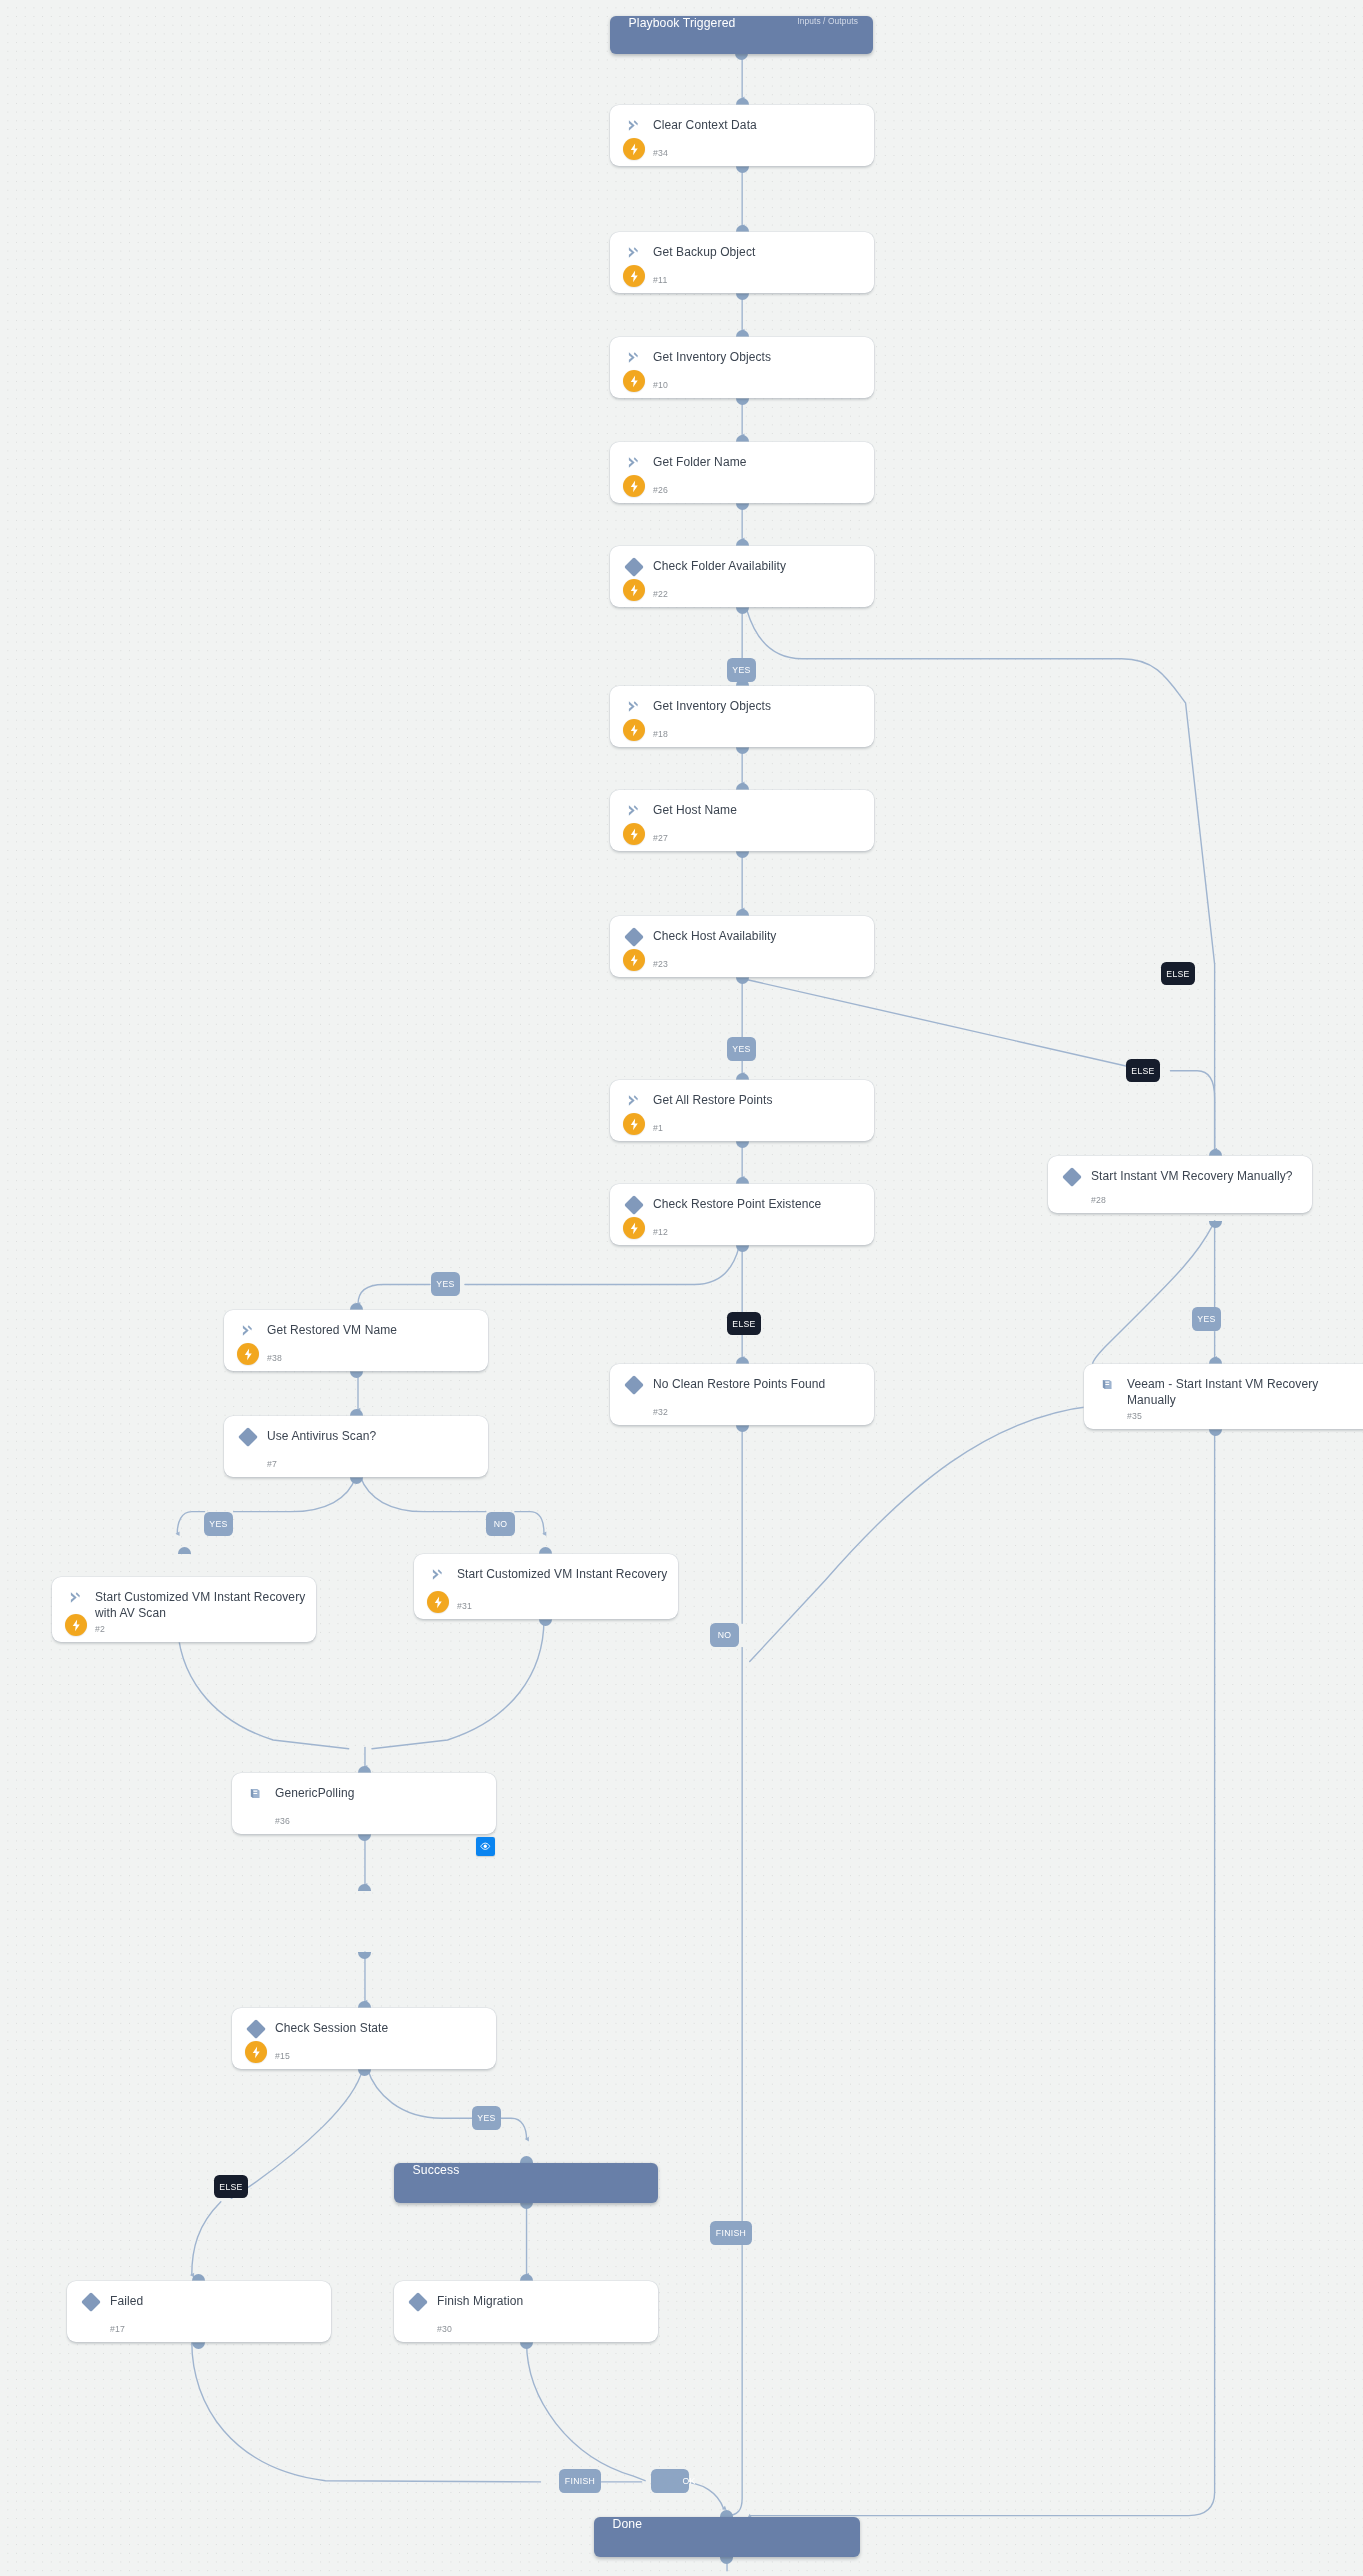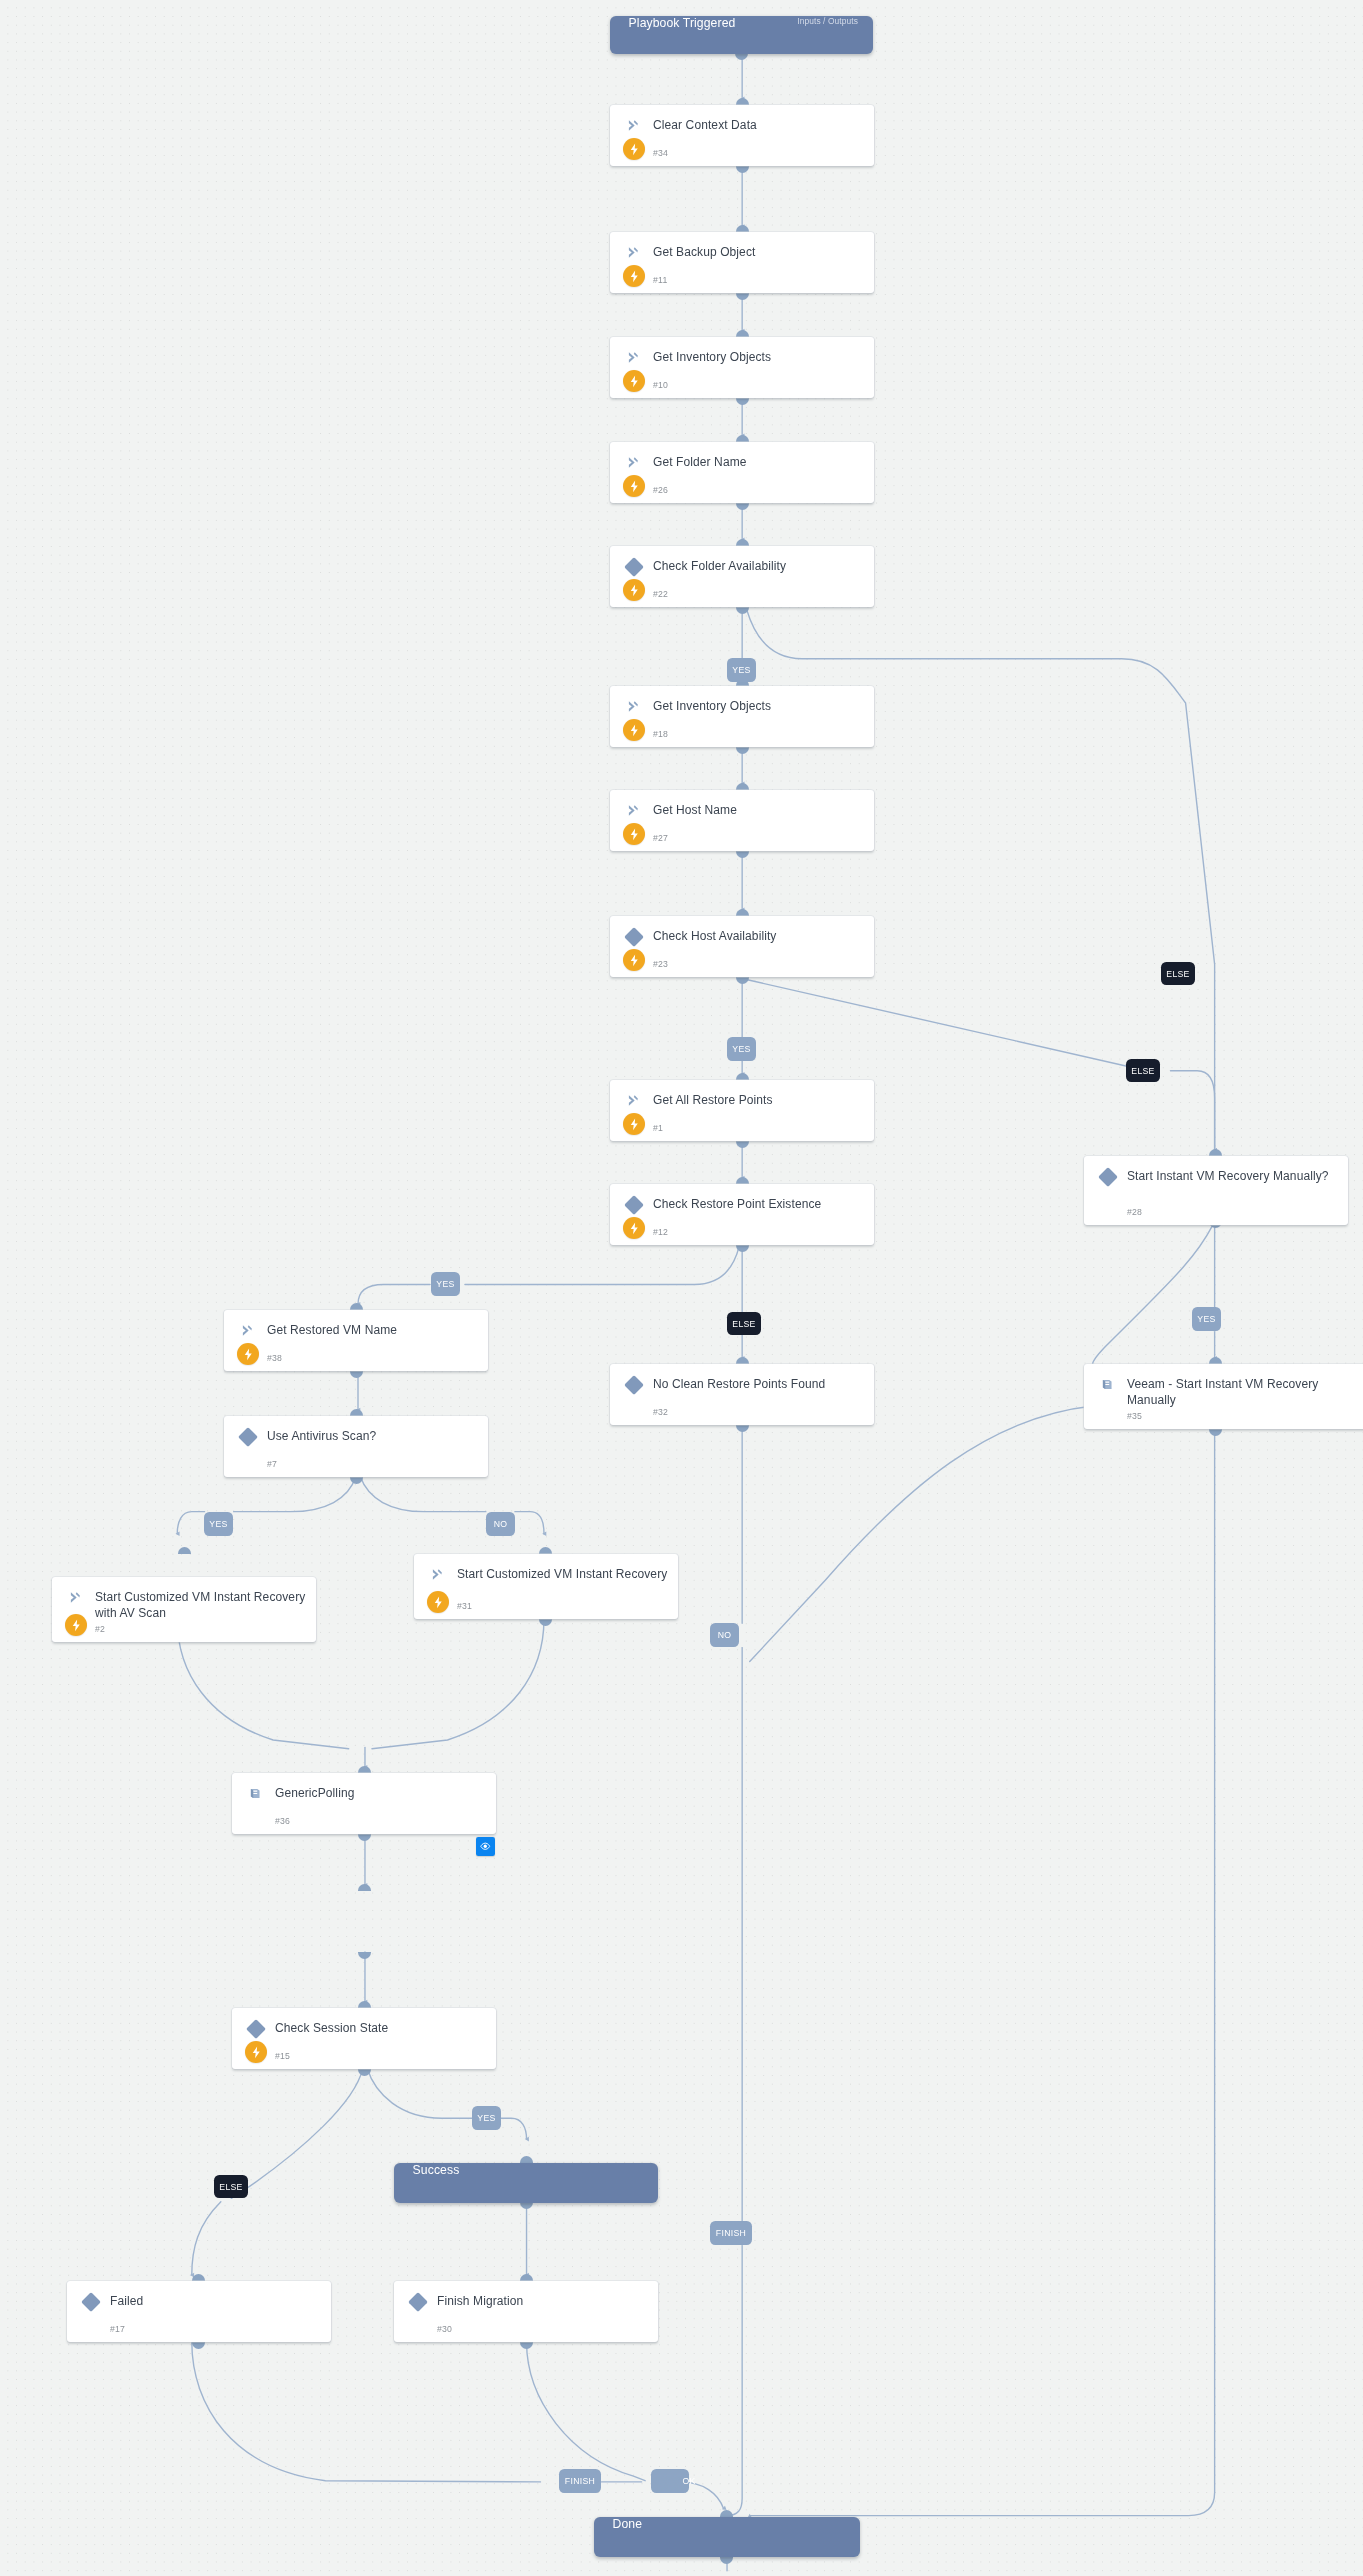--- a/index.html
+++ b/index.html
@@ -17,21 +17,21 @@
     background-position:3.5px 3.5px;
     overflow:hidden;
   }
   
   #edges{position:absolute;left:0;top:0;width:1364px;height:2576px;}
 
   
   .node{
     position:absolute;
     background:#ffffff;
-    border-radius:3px;
+    border-radius:9px;
     box-shadow:0 1.2px 2.3px rgba(40,50,60,.18), 0 0 0 0.6px rgba(220,224,228,.9);
     box-sizing:border-box;
     z-index:5;
   }
   .node .title{
     position:absolute;
     left:43px;
     top:11.6px;
     right:9.3px;
     font-size:12px;
@@ -364,21 +364,21 @@
       <div class="title">Check Restore Point Existence</div>
       <div class="sub">#12</div>
       <div class="bolt">
         <svg width="10.5" height="12.8" viewBox="0 0 18 22">
           <path d="M10.5 1 L3 12 L8 12 L7 21 L15 9.5 L9.8 9.5 Z" fill="#ffffff"></path>
         </svg>
       </div>
     </div>
     <div class="sock top" style="left: 736px; top: 1177px;"></div>
     <div class="sock bot" style="left: 736px; top: 1245px;"></div>
-    <div class="node" style="left: 1084px; top: 1156px; width: 264px; height: 69px;">
+    <div class="node" style="left: 1048px; top: 1156px; width: 264px; height: 57px;">
       <span class="tico cond"></span>
       <div class="title">Start Instant VM Recovery Manually?</div>
       <div class="sub">#28</div>
     </div>
     <div class="sock top" style="left: 1209px; top: 1149px;"></div>
     <div class="sock bot" style="left: 1209px; top: 1221px;"></div>
     <div class="node" style="left: 610px; top: 1364px; width: 264px; height: 61px;">
       <span class="tico cond"></span>
       <div class="title">No Clean Restore Points Found</div>
       <div class="sub">#32</div>

